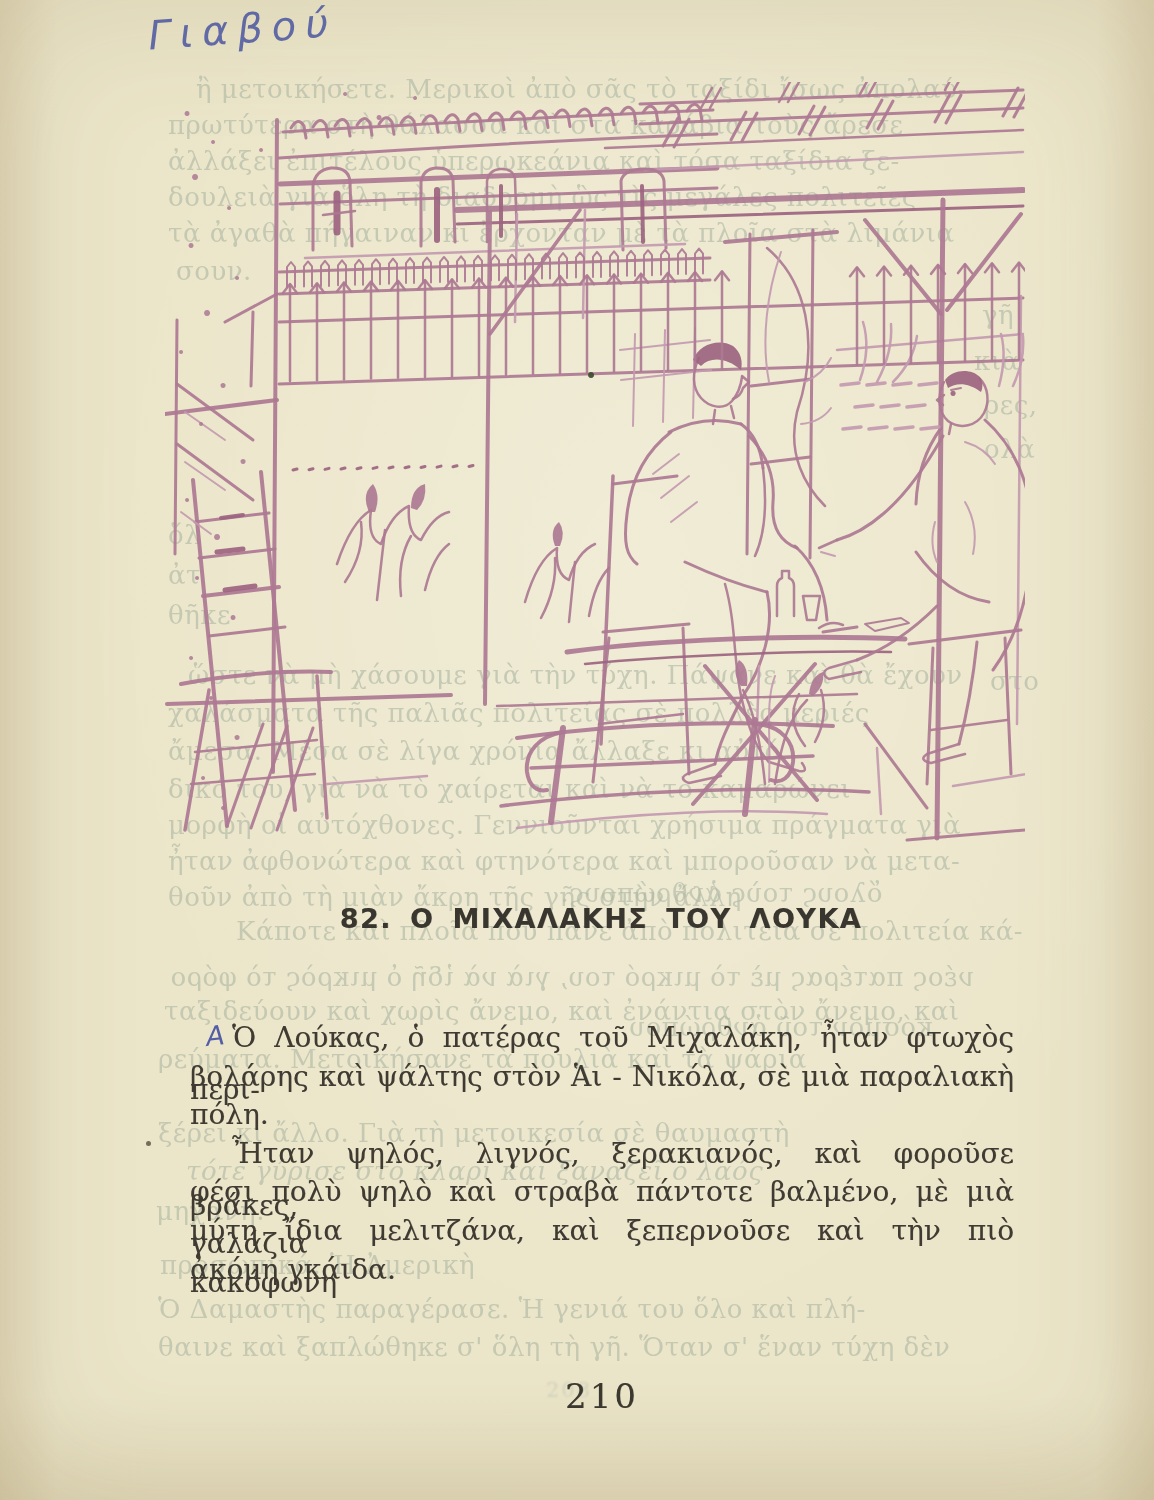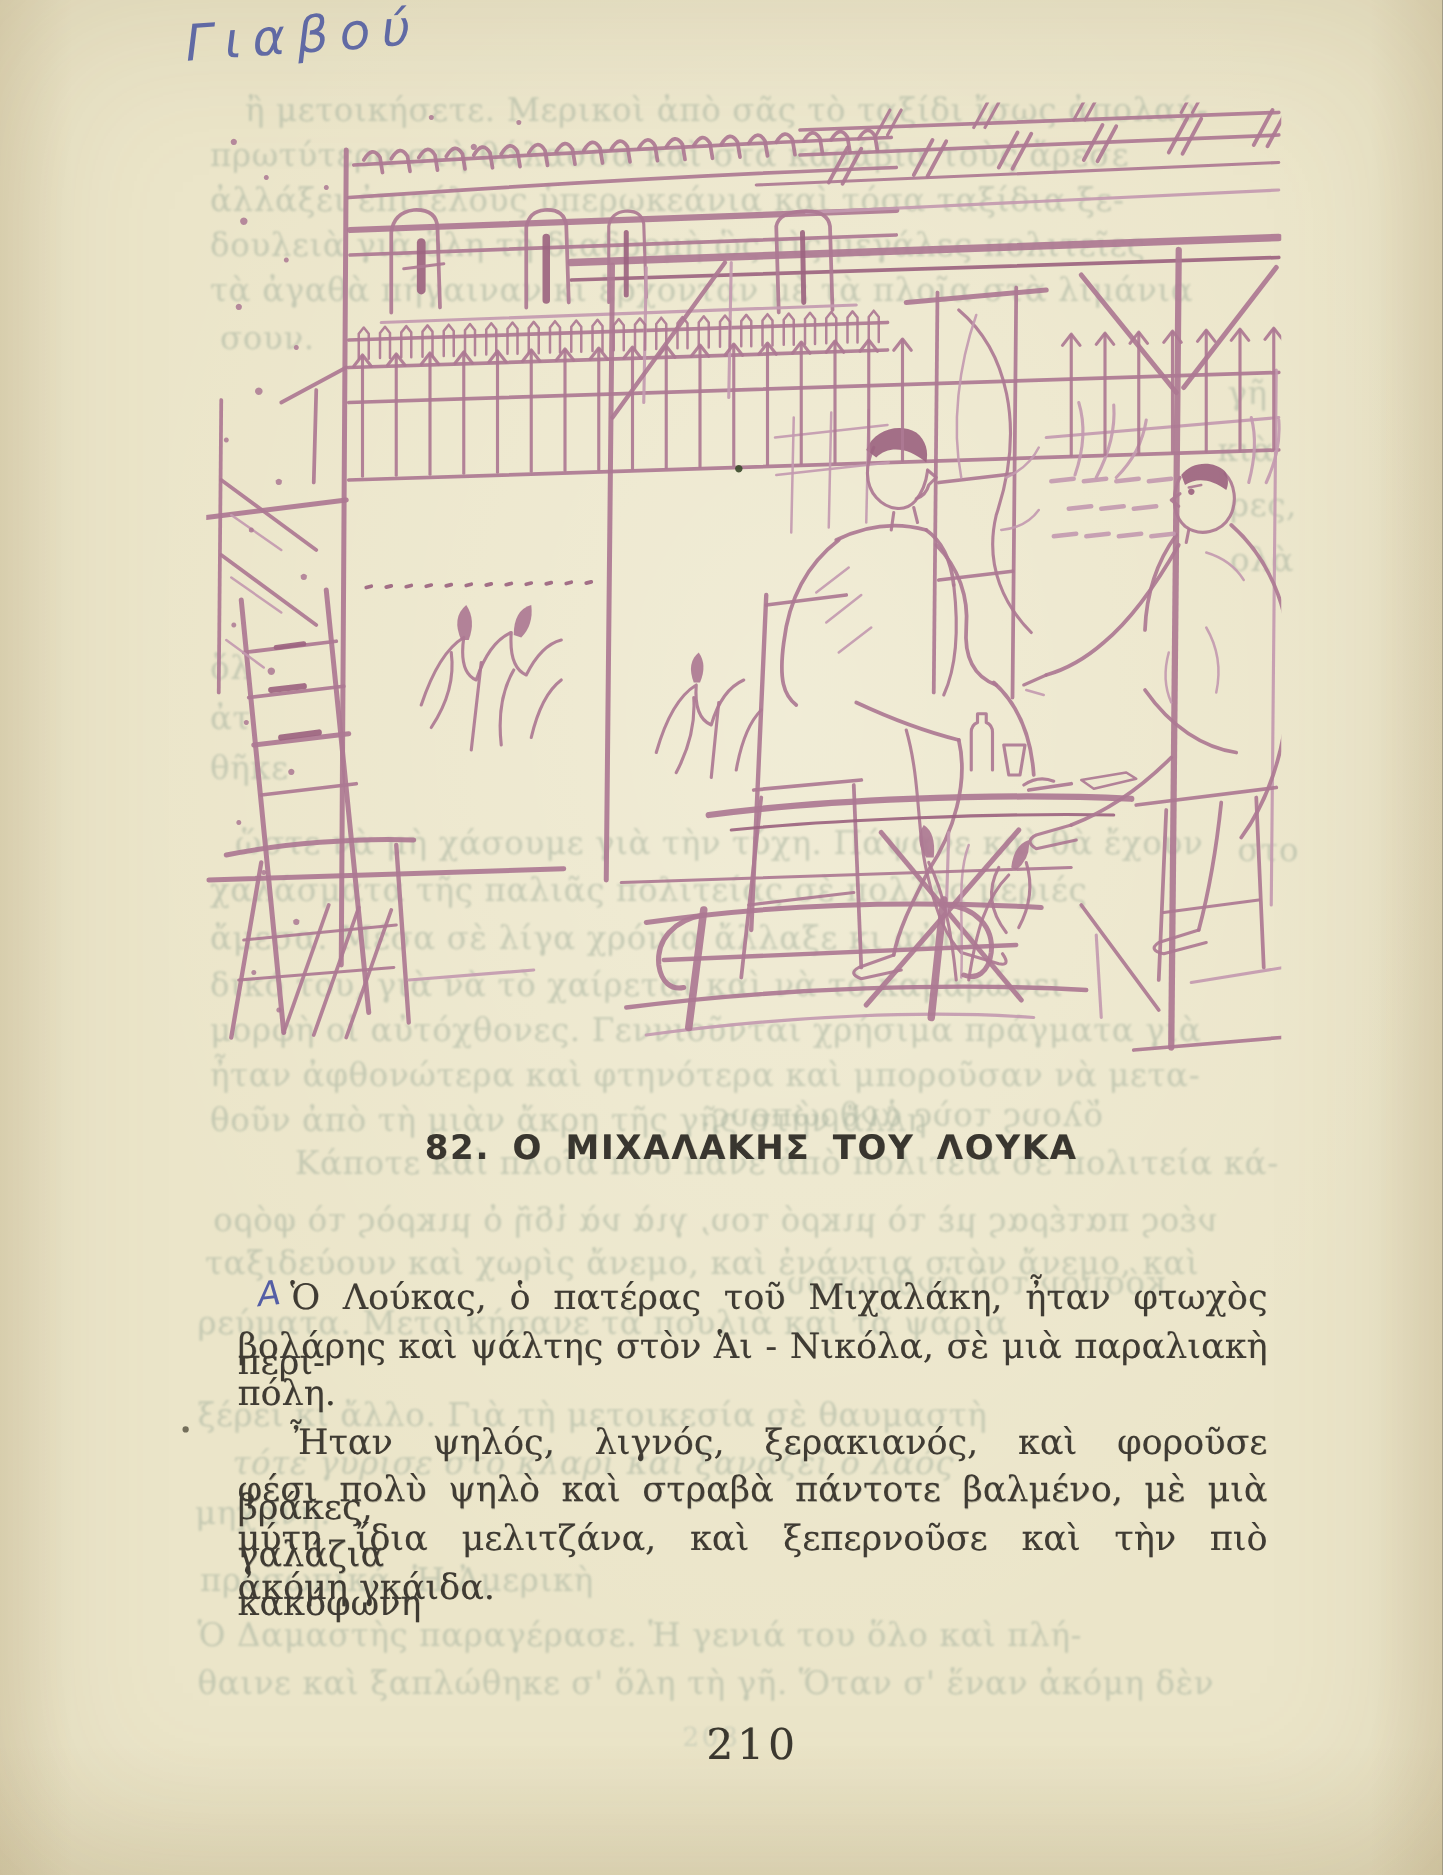--- a/index.html
+++ b/index.html
@@ -92,21 +92,21 @@
       <div class="ghost-line" style="left: 236px; top: 916px;">Κάποτε καὶ πλοῖα ποὺ πᾶνε ἀπὸ πολιτεία σὲ πολιτεία κά-</div>
       <div class="ghost-line mirrored" style="left: 170px; top: 962px;">νέος πατέρας μὲ τὸ μικρό του, γιὰ νὰ ἰδῆ ὁ μικρὸς τὸ φόρο</div>
       <div class="ghost-line" style="left: 164px; top: 996px;">ταξιδεύουν καὶ χωρὶς ἄνεμο, καὶ ἐνάντια στὸν ἄνεμο, καὶ</div>
       <div class="ghost-line mirrored" style="left: 620px; top: 1012px;">κόσμον τοῦ ἀνθρώπου.</div>
       <div class="ghost-line" style="left: 158px; top: 1044px;">ρεύματα. Μετοικήσανε τὰ πουλιὰ καὶ τὰ ψάρια</div>
       <div class="ghost-line" style="left: 158px; top: 1118px;">ξέρει κι ἄλλο. Γιὰ τὴ μετοικεσία σὲ θαυμαστὴ</div>
       <div class="ghost-line" style="left: 186px; top: 1156px; font-style: italic;">τότε γύρισε στὸ κλαρὶ καὶ ξαναζεῖ ὁ λαός</div>
       <div class="ghost-line" style="left: 156px; top: 1196px;">μηχανή.</div>
       <div class="ghost-line" style="left: 160px; top: 1250px;">προσωπικά. Ἡ Ἀμερικὴ</div>
       <div class="ghost-line" style="left: 158px; top: 1294px;">Ὁ Δαμαστὴς παραγέρασε. Ἡ γενιά του ὅλο καὶ πλή-</div>
-      <div class="ghost-line" style="left: 158px; top: 1332px;">θαινε καὶ ξαπλώθηκε σ' ὅλη τὴ γῆ. Ὅταν σ' ἕναν ἀκόμη δὲν</div>
+      <div class="ghost-line" style="left: 158px; top: 1332px;">θαινε καὶ ξαπλώθηκε σ' ὅλη τὴ γῆ. Ὅταν σ' ἕναν τύχη δὲν</div>
     </div>
 
   <div class="ghost-pagenum">208</div>
 
   <svg class="illustration" id="illu" viewBox="0 0 860 760" role="img" aria-label="Sketchy mauve-ink line drawing: two men sit at a small round table with a bottle and glass, in a taverna courtyard under a wooden pergola; behind them a picket fence, a tiled-roof house with arched windows and a balustrade; wooden ladder-back chair, low bench and leafy plants in the foreground.">
       <path d="M112,38 L108,690" fill="none" stroke="#ac7893" stroke-width="4" stroke-linecap="round" stroke-linejoin="round" opacity="0.92"></path>
       <path d="M118,50 C260,42 420,33 548,28" fill="none" stroke="#ac7893" stroke-width="3" stroke-linecap="round" stroke-linejoin="round" opacity="0.92"></path>
       <path d="M114,76 C260,66 420,57 552,52" fill="none" stroke="#ac7893" stroke-width="3" stroke-linecap="round" stroke-linejoin="round" opacity="0.92"></path>
       <path d="M115,102 L552,86" fill="none" stroke="#ac7893" stroke-width="5" stroke-linecap="round" stroke-linejoin="round" opacity="0.92"></path>
       <path d="M115,122 L552,106" fill="none" stroke="#ac7893" stroke-width="3" stroke-linecap="round" stroke-linejoin="round" opacity="0.92"></path>

